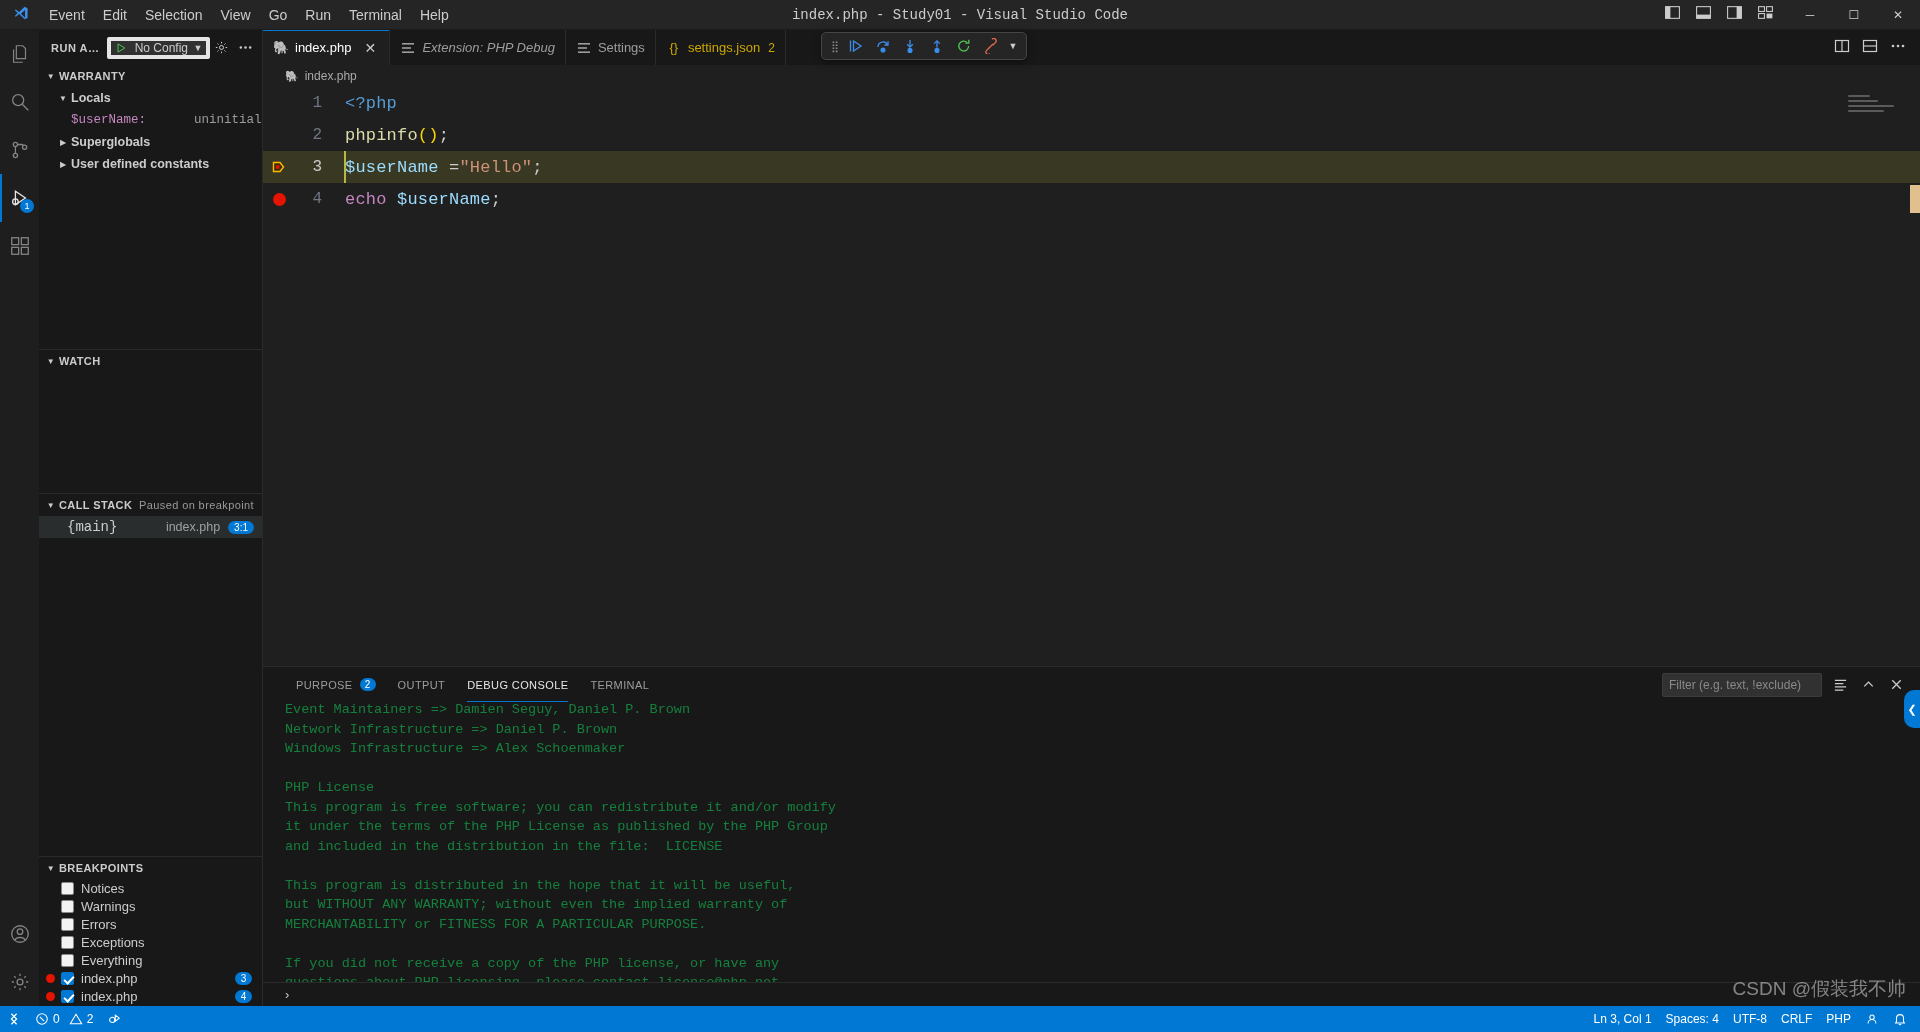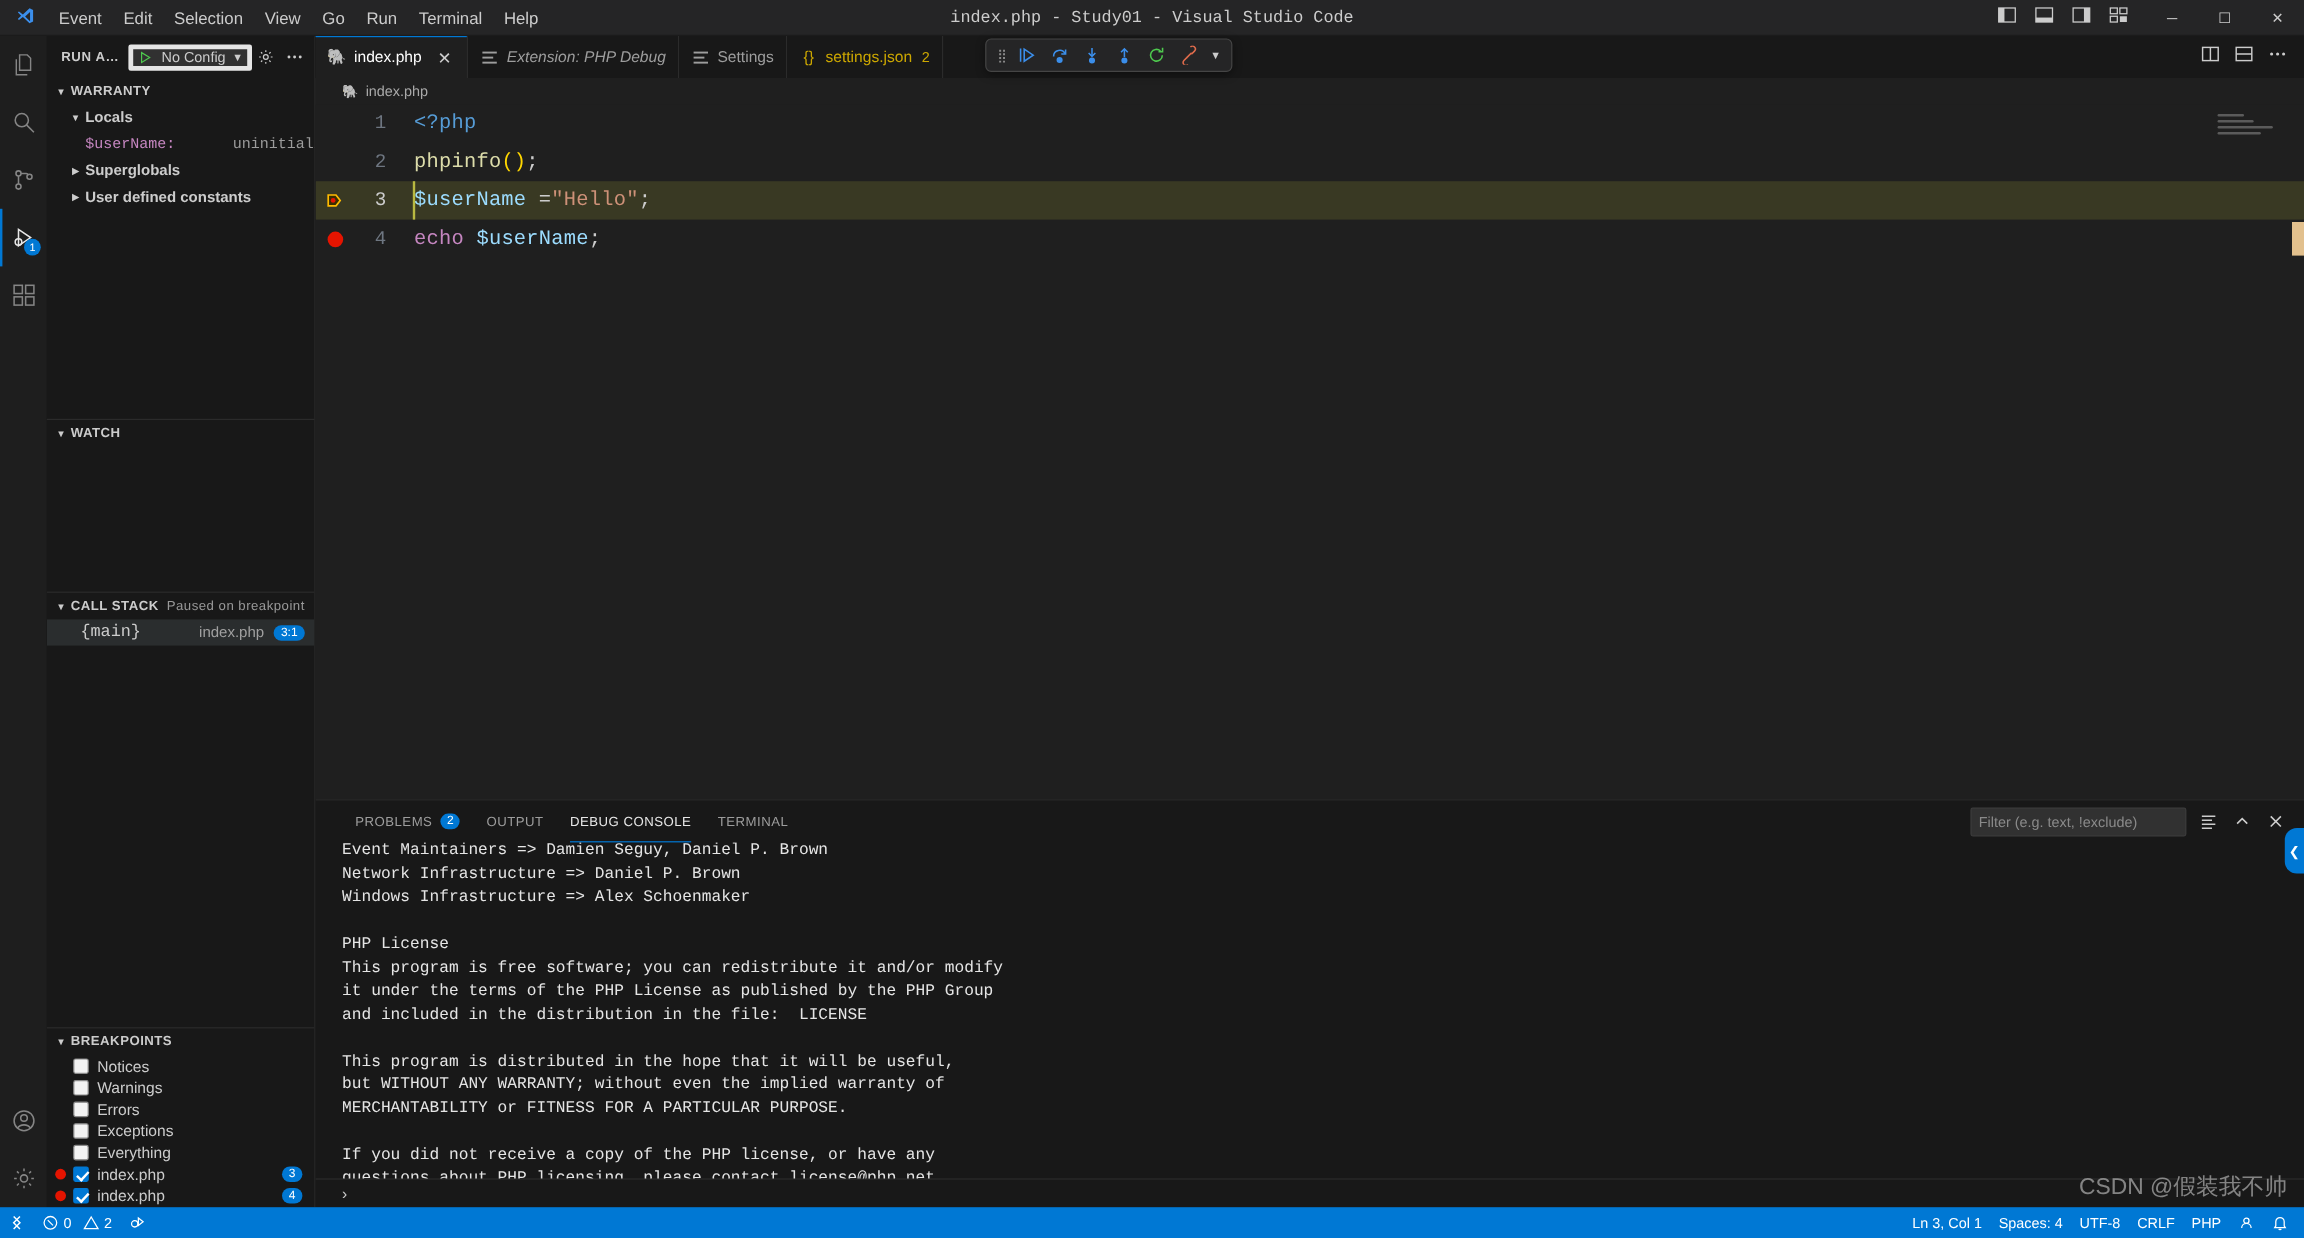--- a/index.html
+++ b/index.html
@@ -149,29 +149,29 @@
     flex:none; border-top:1px solid #2b2b2b; }
   .panel-head { height:35px; display:flex; align-items:center; flex:none; padding-left:22px; }
   .ptab { position:relative; height:35px; display:flex; align-items:center; gap:7px;
     padding:0 11px; font-size:11px; letter-spacing:.4px; color:#9d9d9d; }
   .ptab.active { color:#e7e7e7; }
   .ptab.active:after { content:""; position:absolute; left:11px; right:11px; bottom:0;
     height:1px; background:#0078d4; }
   .ptab-badge { background:#0078d4; color:#fff; font-size:10px; border-radius:9px;
     min-width:16px; text-align:center; padding:1px 5px; letter-spacing:0; }
   .panel-head-right { margin-left:auto; display:flex; align-items:center; gap:8px; padding-right:14px; }
-  .filter-input { width:180px; height:24px; background:#313131; border:1px solid #3c3c3c;
+  .filter-input { width:160px; height:24px; background:#313131; border:1px solid #3c3c3c;
     border-radius:2px; color:#cccccc; font-size:12px; padding:0 6px; outline:none;
     font-family:"Liberation Sans", sans-serif; }
   .filter-input::placeholder { color:#8a8a8a; }
   .ph-icon { width:20px; height:20px; display:flex; align-items:center; justify-content:center;
     color:#cccccc; }
   .ph-icon svg { width:15px; height:15px; }
   .console { flex:1; overflow:hidden; position:relative; padding-left:22px; }
-  .cons-line { font-family:"Liberation Mono", monospace; font-size:13.5px; color:#e5e5e5;
+  .cons-line { font-family:"Liberation Mono", monospace; font-size:13.5px; color:#15803d;
     height:19.5px; white-space:pre; }
   .console-input { height:24px; display:flex; align-items:center; padding-left:22px;
     border-top:1px solid #2b2b2b; flex:none; }
   .cons-caret { color:#cccccc; font-size:13px; }
 
   
   .statusbar { height:26px; background:#0078d4; display:flex; align-items:center;
     color:#ffffff; font-size:12px; flex:none; }
   .sb-left { display:flex; align-items:center; }
   .sb-right { margin-left:auto; display:flex; align-items:center; padding-right:6px; }
@@ -559,21 +559,21 @@
               <span class="bp-red"></span>
             </span>
           <span class="lnum">4</span>
           <span class="ctext"><span class="k-echo">echo</span><span class="k-op"> </span><span class="k-var">$userName</span><span class="k-semi">;</span></span>
         </div>
       </div>
 
       <div class="panel">
         <div class="panel-head">
           <div class="ptab">
-            <span>PROBLEMS</span>
+            <span>PURPOSE</span>
             <span class="ptab-badge">2</span>
           </div>
           <div class="ptab">
             <span>OUTPUT</span>
           </div>
           <div class="ptab active">
             <span>DEBUG CONSOLE</span>
           </div>
           <div class="ptab">
             <span>TERMINAL</span>

